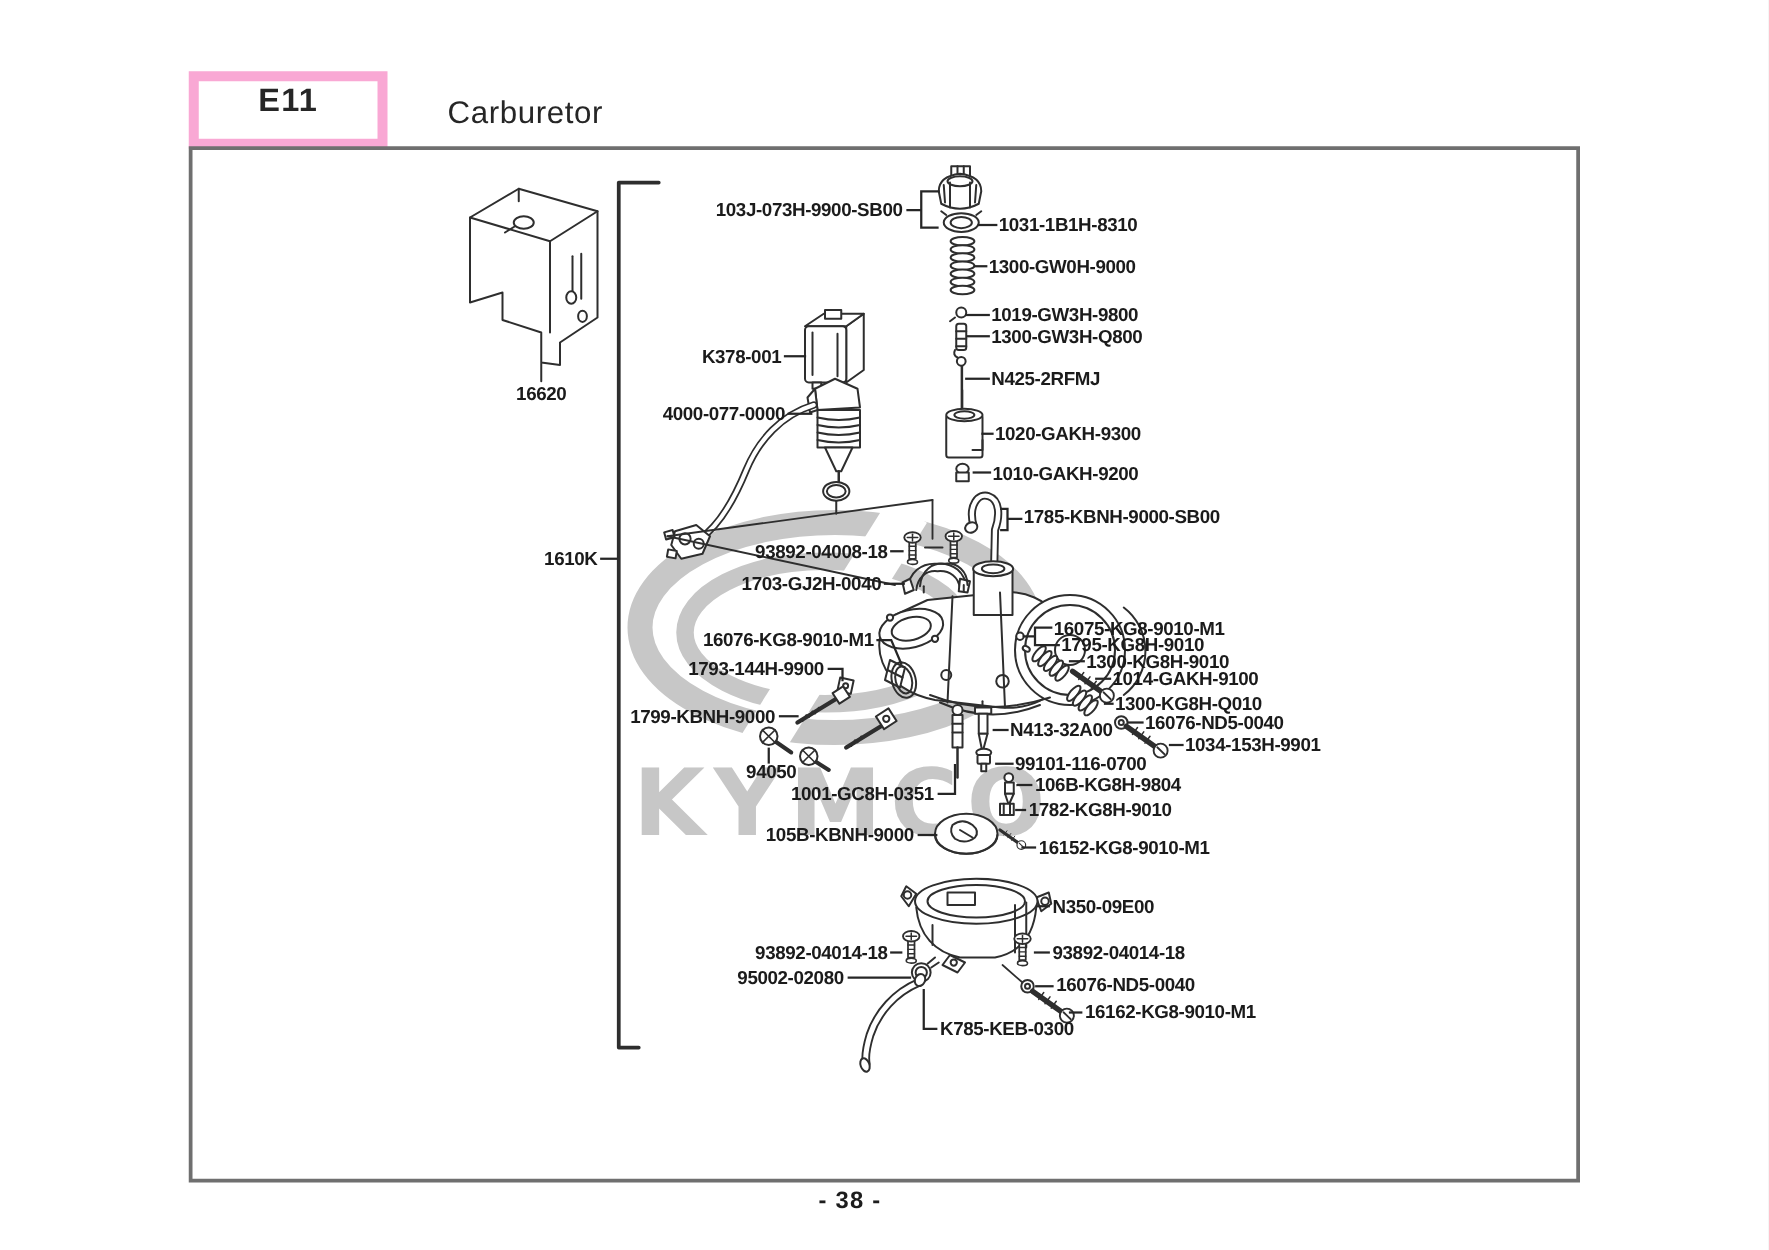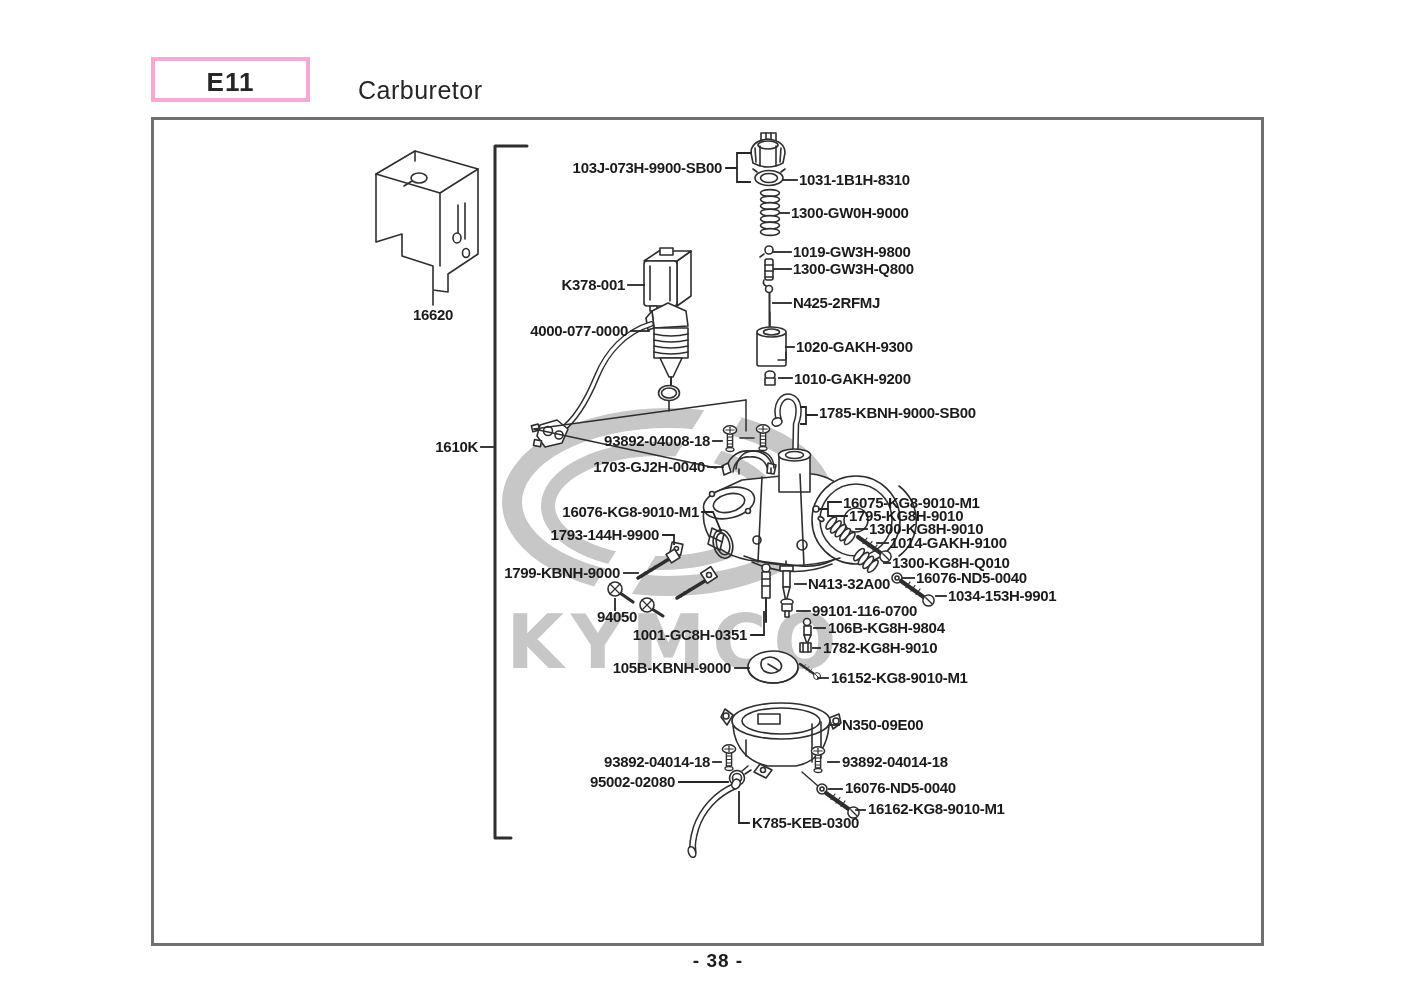--- a/index.html
+++ b/index.html
@@ -1,35 +1,35 @@
 <!DOCTYPE html>
 <html><head>
 <meta charset="utf-8">
 <style>
   html,body{margin:0;padding:0;background:#e8e8e8;}
   .page{
     position:relative;width:1415px;height:1000px;background:#ffffff;
     font-family:"Liberation Sans",sans-serif;overflow:hidden;
   }
   .code-box{
-    position:absolute;left:151px;top:57px;width:159px;height:45px;
-    border:4px solid #f9a8d4;box-sizing:border-box;background:#fff;
-    display:flex;align-items:flex-end;justify-content:center;
+    position:absolute;left:151px;top:57px;width:159px;height:62px;
+    border:8px solid #f9a8d4;box-sizing:border-box;background:#fff;
+    display:flex;align-items:flex-start;justify-content:center;
   }
   .code-box span{font-size:26px;font-weight:bold;color:#262626;letter-spacing:1px;}
   .page-title{
     position:absolute;left:358px;top:76px;font-size:25px;font-weight:normal;color:#262626;
     letter-spacing:0.5px;
   }
   .main-border{
     position:absolute;left:151px;top:117px;width:1113px;height:829px;
     border:3px solid #6f6f6f;box-sizing:border-box;
   }
   .page-number{
-    position:absolute;left:618px;top:950px;width:200px;text-align:center;
+    position:absolute;left:580px;top:950px;width:200px;text-align:center;
     font-size:19px;font-weight:bold;color:#1d1d1d;letter-spacing:1px;
   }
   svg.diagram{position:absolute;left:0;top:0;}
   .pl{font-family:"Liberation Sans",sans-serif;font-size:15px;font-weight:bold;
       fill:#1b1b1b;letter-spacing:-0.3px;}
   .wm-text{font-family:"DejaVu Sans","Liberation Sans",sans-serif;font-weight:bold;
       font-size:74px;letter-spacing:7px;fill:#c7c7c7;}
 </style>
 </head>
 <body>

